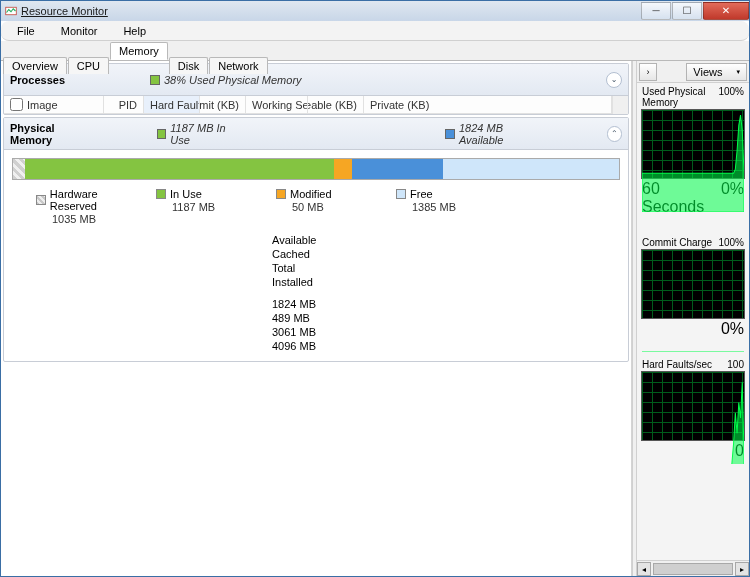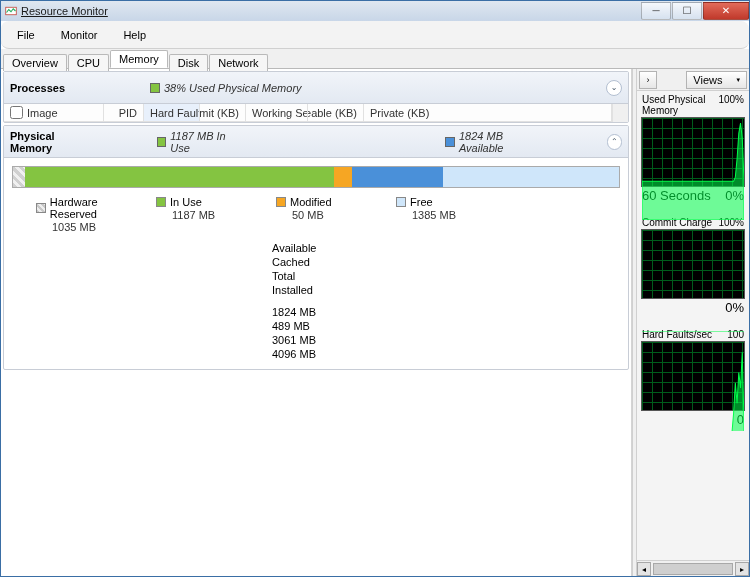--- a/index.html
+++ b/index.html
@@ -7,25 +7,25 @@
   .window { width:750px; height:577px; border:1px solid #3a6ea5; display:flex; flex-direction:column; background:#fff; }
   
   .titlebar { height:20px; background:linear-gradient(#dfe7f0,#c8d6e8); display:flex; align-items:center; padding-left:4px; }
   .titlebar .icon { width:12px; height:12px; margin-right:4px; }
   .titlebar .title { flex:1; font-size:11px; color:#1a1a1a;text-decoration:underline; }
   .winbtns { display:flex; height:18px; margin-top:-1px;}
   .winbtn { width:30px; height:18px; border:1px solid rgba(0,0,0,.25); border-bottom-left-radius:2px; border-bottom-right-radius:2px; margin-left:1px; display:flex; align-items:center; justify-content:center; font-size:10px; background:linear-gradient(#f5f8fc,#d6e1ef); }
   .winbtn.close { background:linear-gradient(#e26b5a,#c0392b); color:#fff; width:46px; }
   .winbtn.min, .winbtn.max { color:#3a3a3a; }
   
-  .menubar { height:28px; background:#f3f3f3; border-bottom:1px solid #d0d0d0; display:flex; align-items:center; padding:0 4px; gap:2px;border-radius:8px;}
+  .menubar { height:20px; background:#f3f3f3; border-bottom:1px solid #d0d0d0; display:flex; align-items:center; padding:0 4px; gap:2px;border-radius:8px;}
   .menubar span { padding:1px 6px; cursor:default;}
   
   .tabs { height:20px; display:flex; align-items:flex-end; padding-left:2px; border-bottom:1px solid #b9b9b9; background:#f0f0f0;}
-  .tab { padding:2px 8px; border:1px solid #b9b9b9; border-bottom:none; background:#f6f6f6; margin-right:1px; border-top-left-radius:2px; border-top-right-radius:2px; font-size:11px; cursor:default; position:relative; top:3px;}
+  .tab { padding:2px 8px; border:1px solid #b9b9b9; border-bottom:none; background:#f6f6f6; margin-right:1px; border-top-left-radius:2px; border-top-right-radius:2px; font-size:11px; cursor:default; position:relative; top:14px;}
   .tab.active { background:#fff; border-bottom:1px solid #fff; top:0; }
   
   .body { flex:1; display:flex; overflow:hidden; }
   .main { flex:1; display:flex; flex-direction:column; border-right:1px solid #d4d4d4; overflow:auto; padding:2px 2px 0 2px; background:#fff;}
   .splitter { width:5px; background:#f0f0f0; border-left:1px solid #d0d0d0; border-right:1px solid #d0d0d0; cursor:col-resize;}
   .side { width:112px; display:flex; flex-direction:column; background:#f4f4f4; }
   
   .panel { border:1px solid #c8cdd6; border-radius:2px; margin-bottom:2px; background:#fff; }
   .panel-header { height:32px; background:linear-gradient(#f1f4f9,#e3e9f2); border-bottom:1px solid #c8cdd6; display:flex; align-items:center; padding:0 6px; gap:60px;}
   .panel-header .phtitle { font-weight:bold; min-width:80px;}
@@ -52,28 +52,28 @@
   .lg .sq { width:10px; height:10px; border:1px solid #888;}
   .lg .val { margin-left:16px; color:#333;}
   .stats { display:flex; gap:8px; padding-left:260px; font-size:11px;flex-direction:column;}
   .stats .lbls { text-align:left; }
   .stats .vals { text-align:left; }
   .stats div { line-height:14px; }
   
   .side-top { height:22px; display:flex; align-items:center; padding:2px; gap:2px; border-bottom:1px solid #d0d0d0; background:#f0f0f0;}
   .expand-btn { width:18px;height:18px;border:1px solid #b3b3b3;background:linear-gradient(#fff,#e6e6e6);display:flex;align-items:center;justify-content:center;font-size:9px;}
   .views-btn { margin-left:auto; height:18px; padding:0 6px; border:1px solid #b3b3b3; background:linear-gradient(#fff,#e6e6e6); display:flex; align-items:center; gap:14px;}
-  .charts { padding:3px 4px; display:flex; flex-direction:column; gap:13px; overflow:auto;}
+  .charts { padding:3px 4px; display:flex; flex-direction:column; gap:20px; overflow:auto;}
   .chart { }
   .chart .clabel { display:flex; font-size:10px; padding:0 1px 1px 1px;}
   .chart .clabel .r { margin-left:auto; }
   .graph { width:100%; height:70px; background:#000; position:relative; border:1px solid #555;}
   .grid { position:absolute; inset:0; background-image:linear-gradient(#0a3 1px,transparent 1px),linear-gradient(90deg,#0a3 1px,transparent 1px); background-size:10px 10px; opacity:.55;}
   .line { position:absolute; inset:0; }
-  .chart .cfoot { display:flex; font-size:13px; padding:1px;}
+  .chart .cfoot { display:flex; font-size:16px; padding:1px;}
   .chart .cfoot .r { margin-left:auto;}
   
   .hscroll { height:16px; background:#f0f0f0; border-top:1px solid #d0d0d0; position:relative;}
   .hscroll .thumb { position:absolute; top:2px; height:12px; background:#cfcfcf; border:1px solid #a8a8a8; }
   .hscroll .arrow { position:absolute; top:1px; width:14px; height:14px; background:#e4e4e4; border:1px solid #a8a8a8; display:flex; align-items:center; justify-content:center; font-size:8px;}
   .main-vscroll { width:16px; background:#f0f0f0; border-left:1px solid #d8d8d8;}
 </style>
 </head>
 <body>
 

